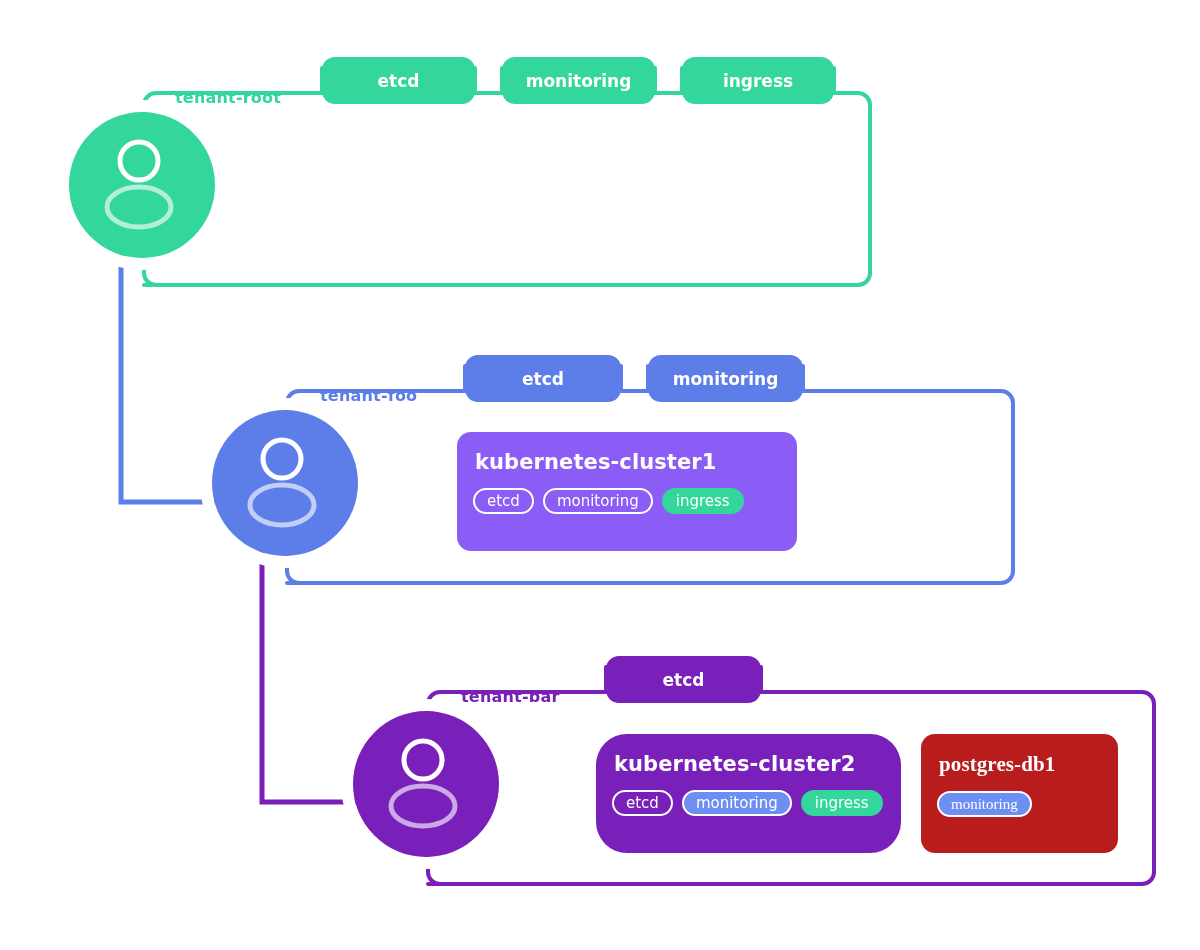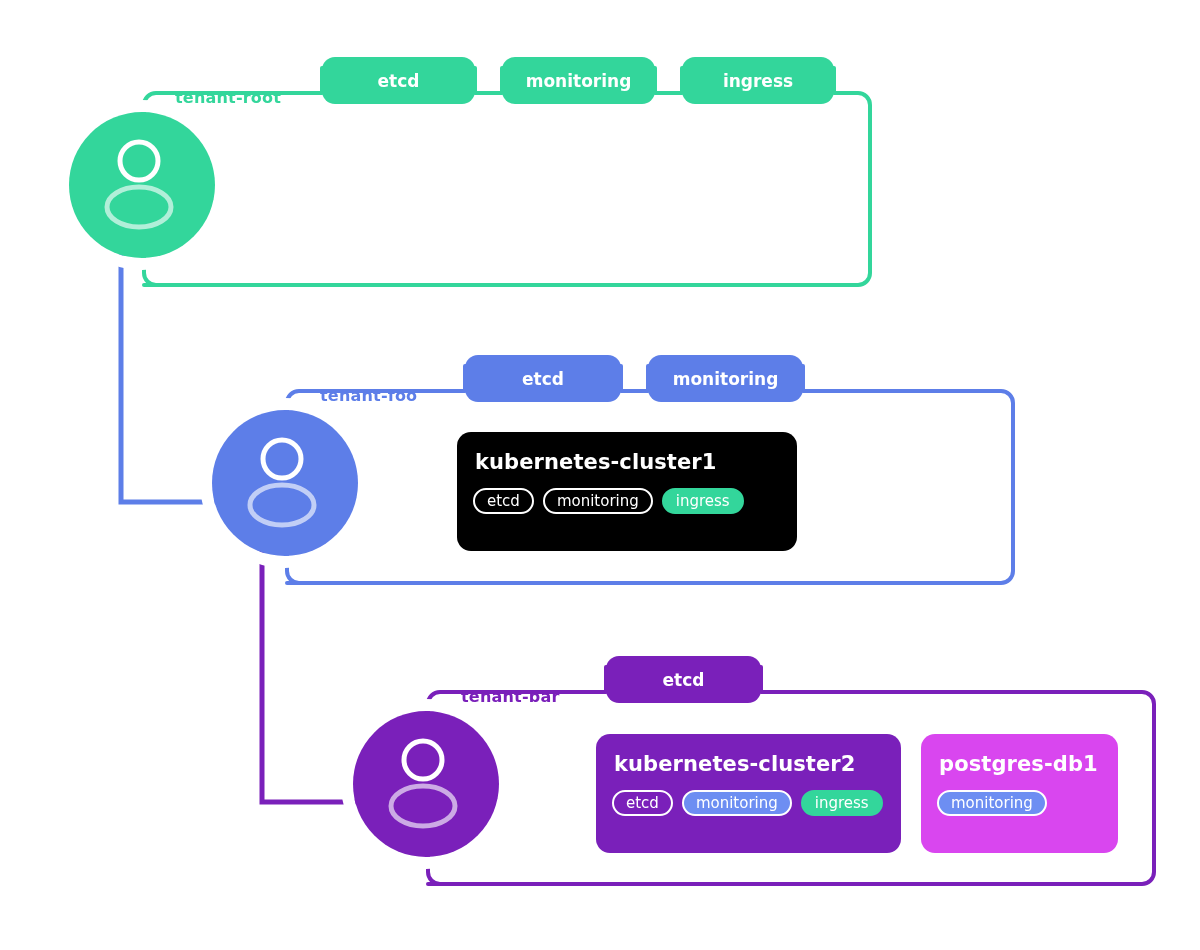--- a/index.html
+++ b/index.html
@@ -132,43 +132,43 @@
 
     <div class="svc-badge" style="left:310px;top:57px;width:153px;height:47px;background:#33d69b;">etcd</div>
     <div class="svc-badge" style="left:490px;top:57px;width:153px;height:47px;background:#33d69b;">monitoring</div>
     <div class="svc-badge" style="left:670px;top:57px;width:152px;height:47px;background:#33d69b;">ingress</div>
 
     <div class="tenant-label" style="left:308px;top:386px;color:#5d7ee8;text-align:center;">tenant-foo</div>
 
     <div class="svc-badge" style="left:453px;top:355px;width:156px;height:47px;background:#5d7ee8;">etcd</div>
     <div class="svc-badge" style="left:636px;top:355px;width:155px;height:47px;background:#5d7ee8;">monitoring</div>
 
-    <div class="res-card" style="left:445px;top:432px;width:340px;height:119px;background:#000000;">
+    <div class="res-card" style="left:445px;top:432px;width:340px;height:119px;background:#8b5cf6;">
       <div class="res-title">kubernetes-cluster1</div>
       <div class="chip-row">
         <span class="chip">etcd</span>
         <span class="chip">monitoring</span>
         <span class="chip filled-green">ingress</span>
       </div>
     </div>
 
     <div class="tenant-label" style="left:449px;top:687px;color:#7a20ba;text-align:right;">tenant-bar</div>
 
     <div class="svc-badge" style="left:594px;top:656px;width:155px;height:47px;background:#7a20ba;">etcd</div>
 
-    <div class="res-card" style="left:584px;top:734px;width:305px;height:119px;background:#7a20ba;">
+    <div class="res-card" style="left:584px;top:734px;width:305px;height:119px;background:#7a20ba;border-radius:31px;">
       <div class="res-title">kubernetes-cluster2</div>
       <div class="chip-row">
         <span class="chip">etcd</span>
         <span class="chip filled-blue">monitoring</span>
         <span class="chip filled-green">ingress</span>
       </div>
     </div>
 
-    <div class="res-card" style="left:909px;top:734px;width:197px;height:119px;background:#d946ef;">
+    <div class="res-card" style="left:909px;top:734px;width:197px;height:119px;background:#b91c1c;font-family:Liberation Serif, serif;">
       <div class="res-title">postgres-db1</div>
       <div class="chip-row">
         <span class="chip filled-blue">monitoring</span>
       </div>
     </div>
 
   </div>
 </div>
 
 </body></html>

